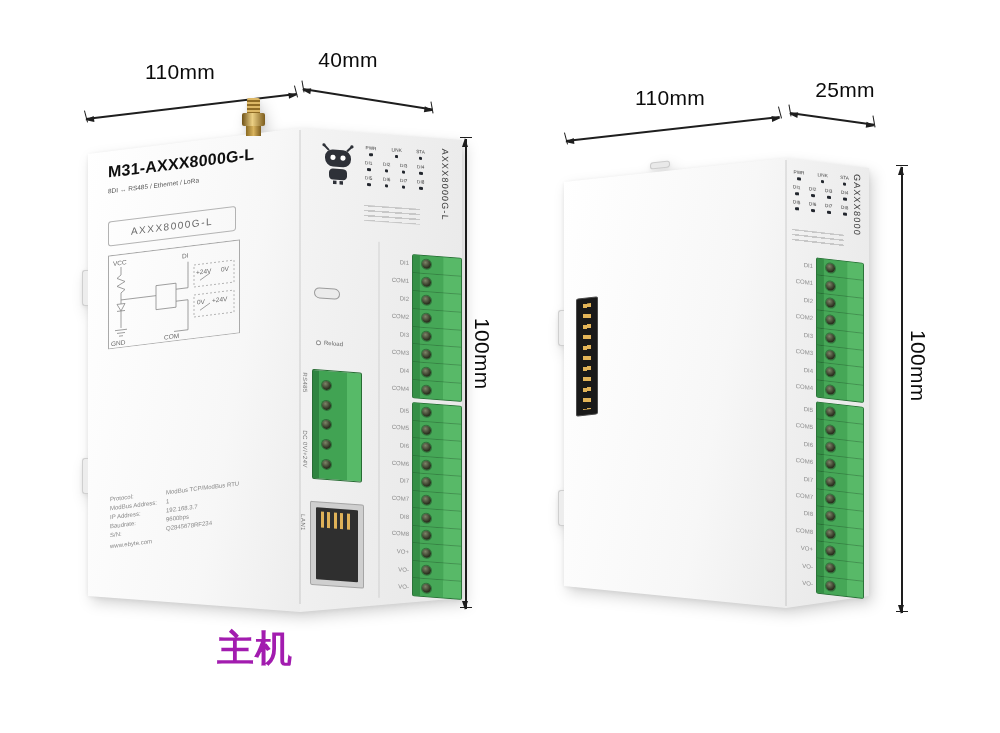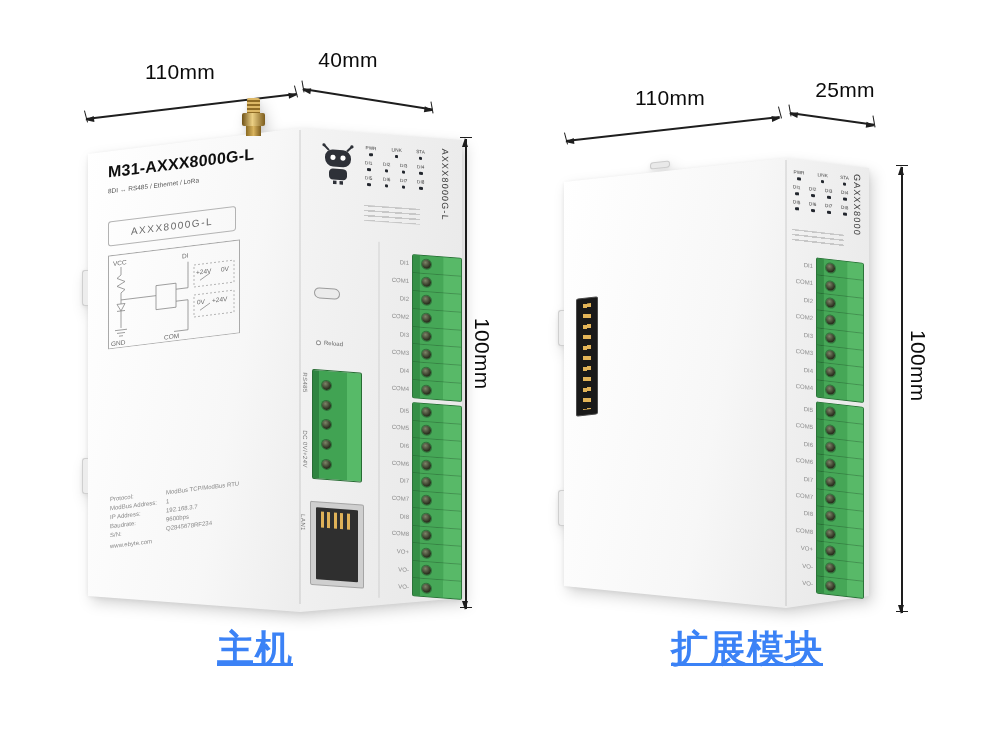--- a/index.html
+++ b/index.html
@@ -99,21 +99,21 @@
   .t-assembly.narrow .t-labels { width:22px; }
   .t-assembly.narrow .t-cells { width:48px; }
 
   
   .pin-slot { position:absolute; background:#191919; border:1px solid #4a4a4a; border-radius:2px;
               display:flex; align-items:center; justify-content:center; }
   .pins { width:8px; height:calc(100% - 10px);
           background:repeating-linear-gradient(to bottom,#e3b457 0 4px,#191919 4px 10.5px); }
 
   
-  .caption { position:absolute; font-size:37px; font-weight:600; color:#3b82f6; text-align:center; letter-spacing:1px;text-decoration:underline; }
+  .caption { position:absolute; font-size:37px; font-weight:600; color:#a21caf; text-align:center; letter-spacing:1px; }
 </style>
 </head>
 <body>
 
 <div class="page">
 
   <div class="dim-label" style="left:140px;top:60px;width:80px">110mm</div>
   <div class="dim-line" style="left:86px;top:118px;width:212px;transform:rotate(-6.8deg)"></div>
   <div class="tick" style="left:80px;top:116px;transform:rotate(75deg)"></div>
   <div class="tick" style="left:290px;top:91px;transform:rotate(75deg)"></div>
@@ -488,15 +488,14 @@
             <div class="t-cell"></div>
             <div class="t-cell"></div>
             <div class="t-cell"></div>
             <div class="t-cell"></div>
           </div>
       </div>
     </div>
   </div>
 
   <div class="caption" style="left:155px;top:624px;width:200px">主机</div>
-  <div class="caption" style="left:622px;top:624px;width:250px">扩展模块</div>
 
 </div>
 
 </body></html>

